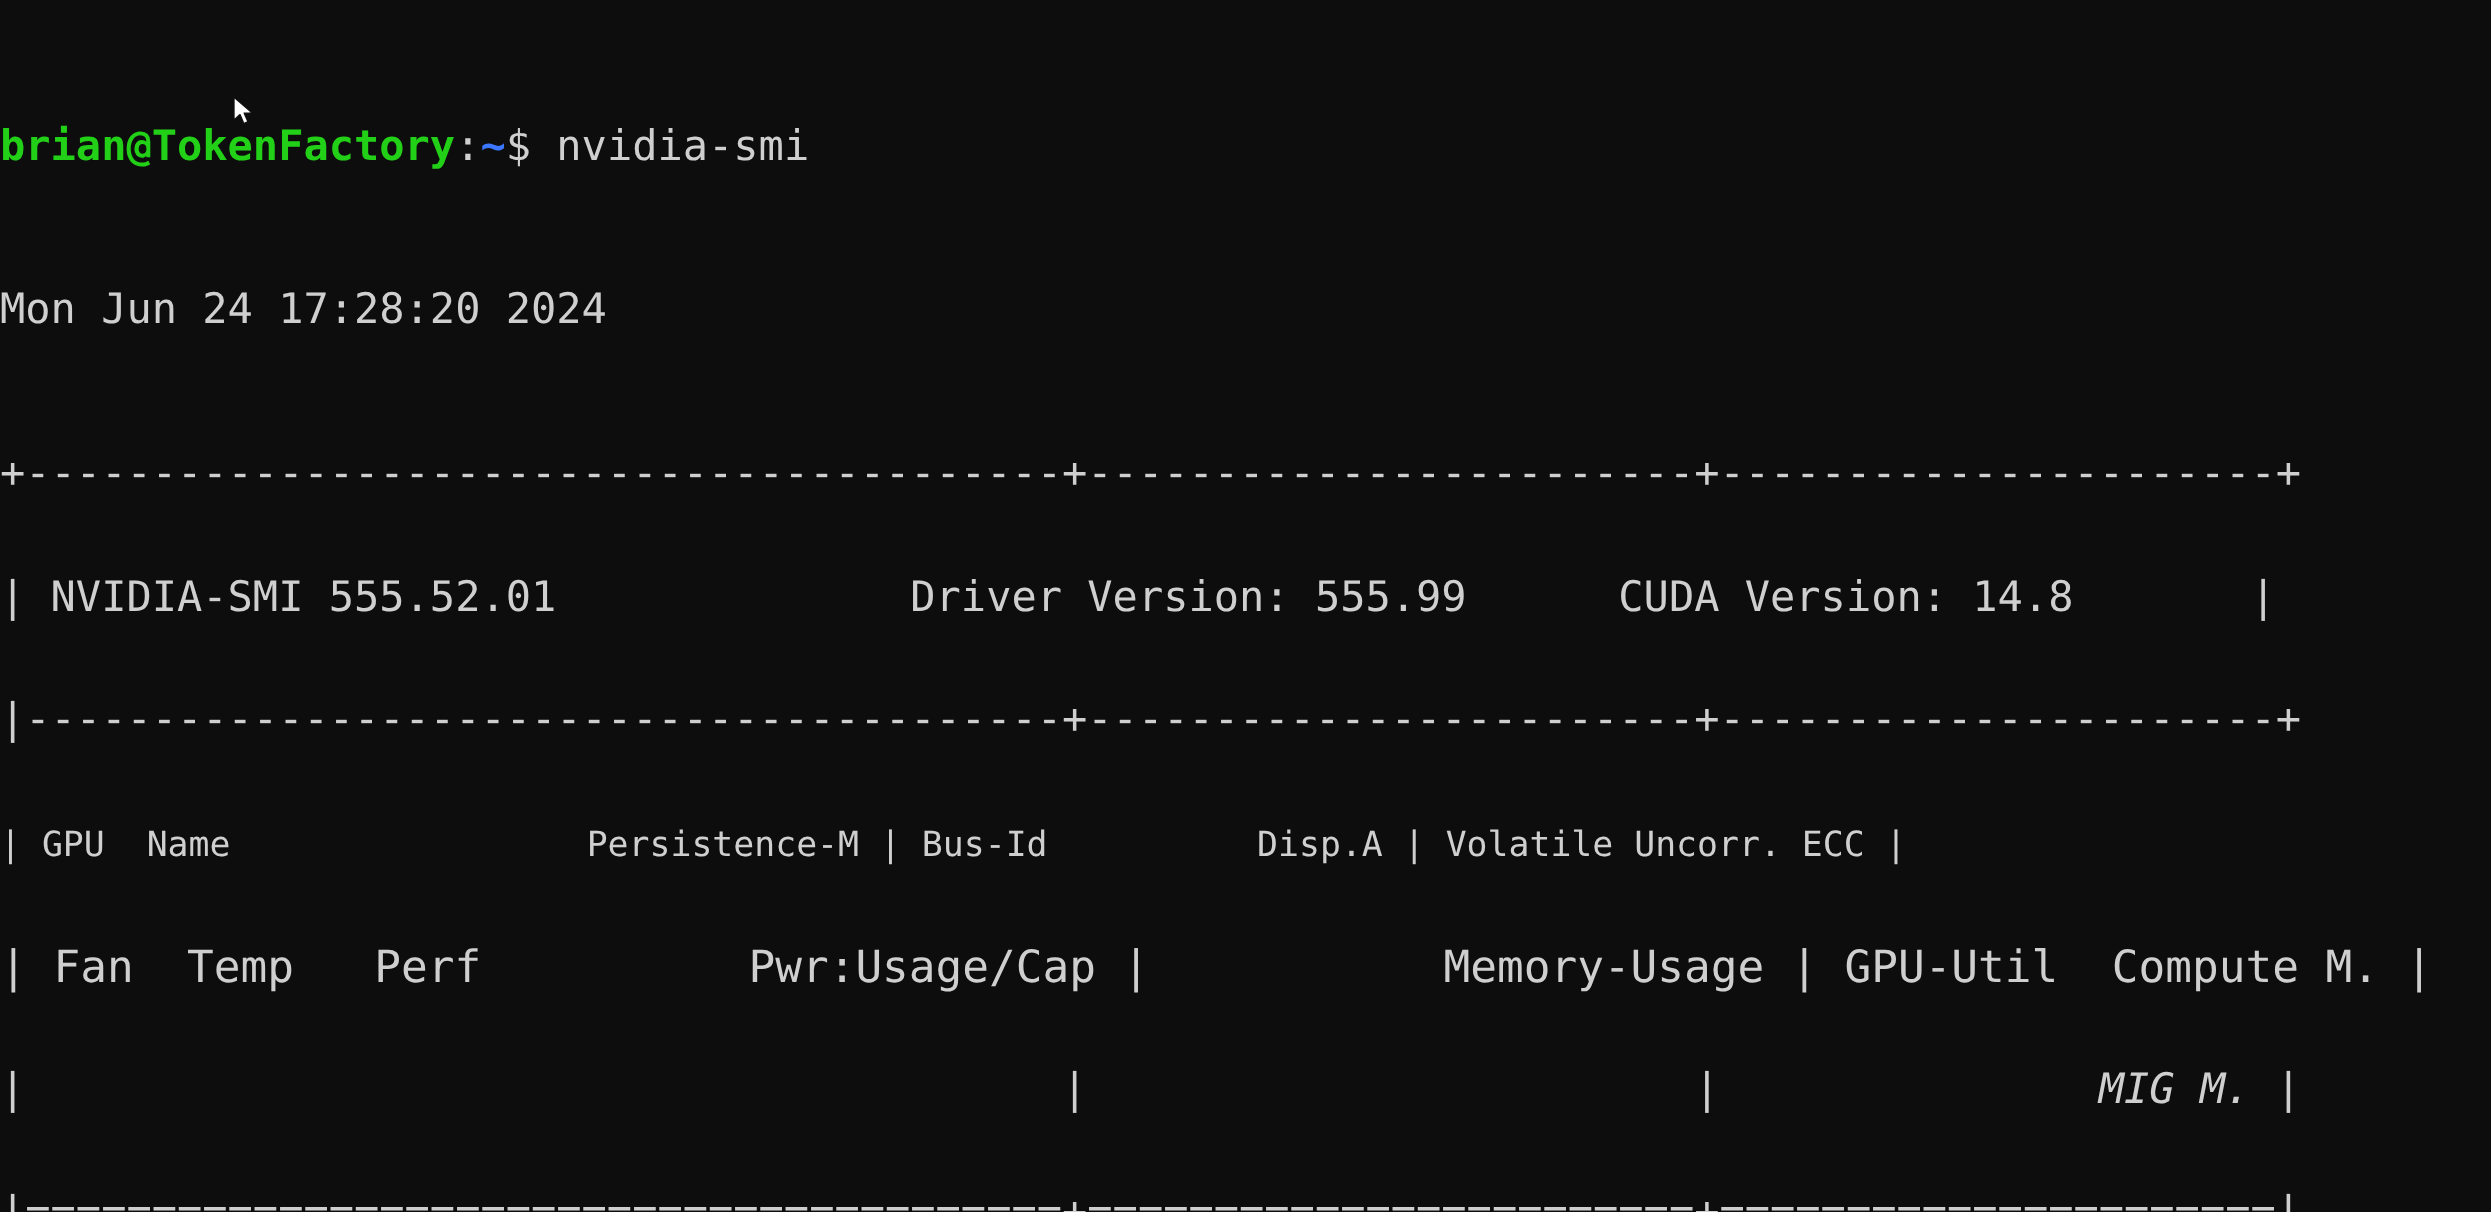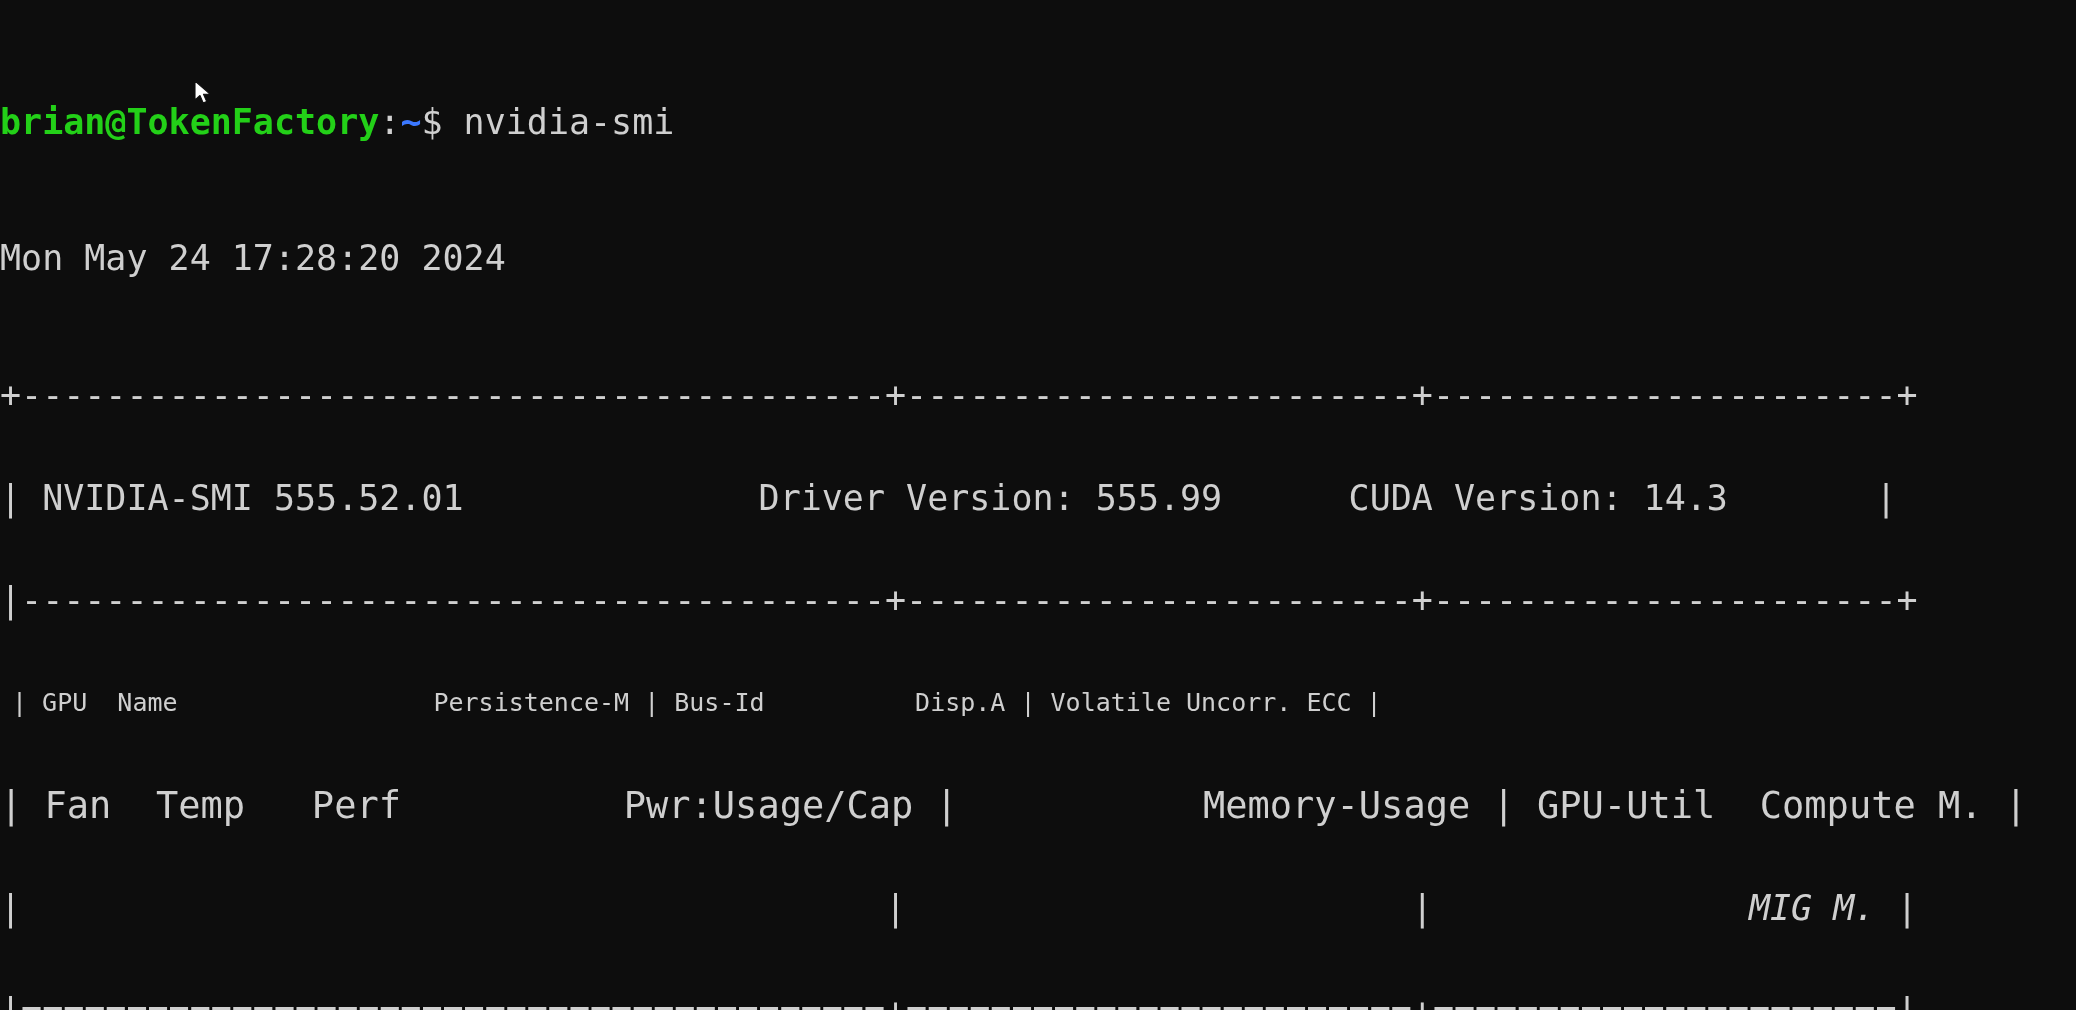--- a/index.html
+++ b/index.html
@@ -51,26 +51,26 @@
 </style>
 </head>
 <body>
 
 <div id="terminal">
 
   <div id="screen" style="font-size: 35.016px;">
 
     <div class="line" style="font-size: 35.016px;"><span class="user">brian@TokenFactory</span><span class="colon">:</span><span class="path">~</span><span class="dollar">$</span><span class="cmd"> nvidia-smi</span></div>
 
-    <div class="line out" style="font-size: 35.016px;">Mon May 24 17:28:20 2024</div>
+    <div class="line out" style="font-size: 35.016px;">Mon Jun 24 17:28:20 2024</div>
 
     <div class="line out" style="font-size: 35.016px;">+-----------------------------------------+------------------------+----------------------+</div>
-    <div class="line out" style="font-size: 35.016px;">| NVIDIA-SMI 555.52.01              Driver Version: 555.99      CUDA Version: 14.3       |</div>
+    <div class="line out" style="font-size: 35.016px;">| NVIDIA-SMI 555.52.01              Driver Version: 555.99      CUDA Version: 14.8       |</div>
     <div class="line out" style="font-size: 35.016px;">|-----------------------------------------+------------------------+----------------------+</div>
-    <div class="line out" style="font-size: 25px; padding-left: 12px;">| GPU  Name                 Persistence-M | Bus-Id          Disp.A | Volatile Uncorr. ECC |</div>
+    <div class="line out" style="font-size: 29px;">| GPU  Name                 Persistence-M | Bus-Id          Disp.A | Volatile Uncorr. ECC |</div>
     <div class="line out" style="font-size: 37px;">| Fan  Temp   Perf          Pwr:Usage/Cap |           Memory-Usage | GPU-Util  Compute M. |</div>
     <div class="line out" style="font-size: 35.016px; font-style: italic;">|                                         |                        |               MIG M. |</div>
     <div class="line out" style="font-size: 35.016px;">|=========================================+========================+======================|</div>
     
     
     
     
 
     
 

